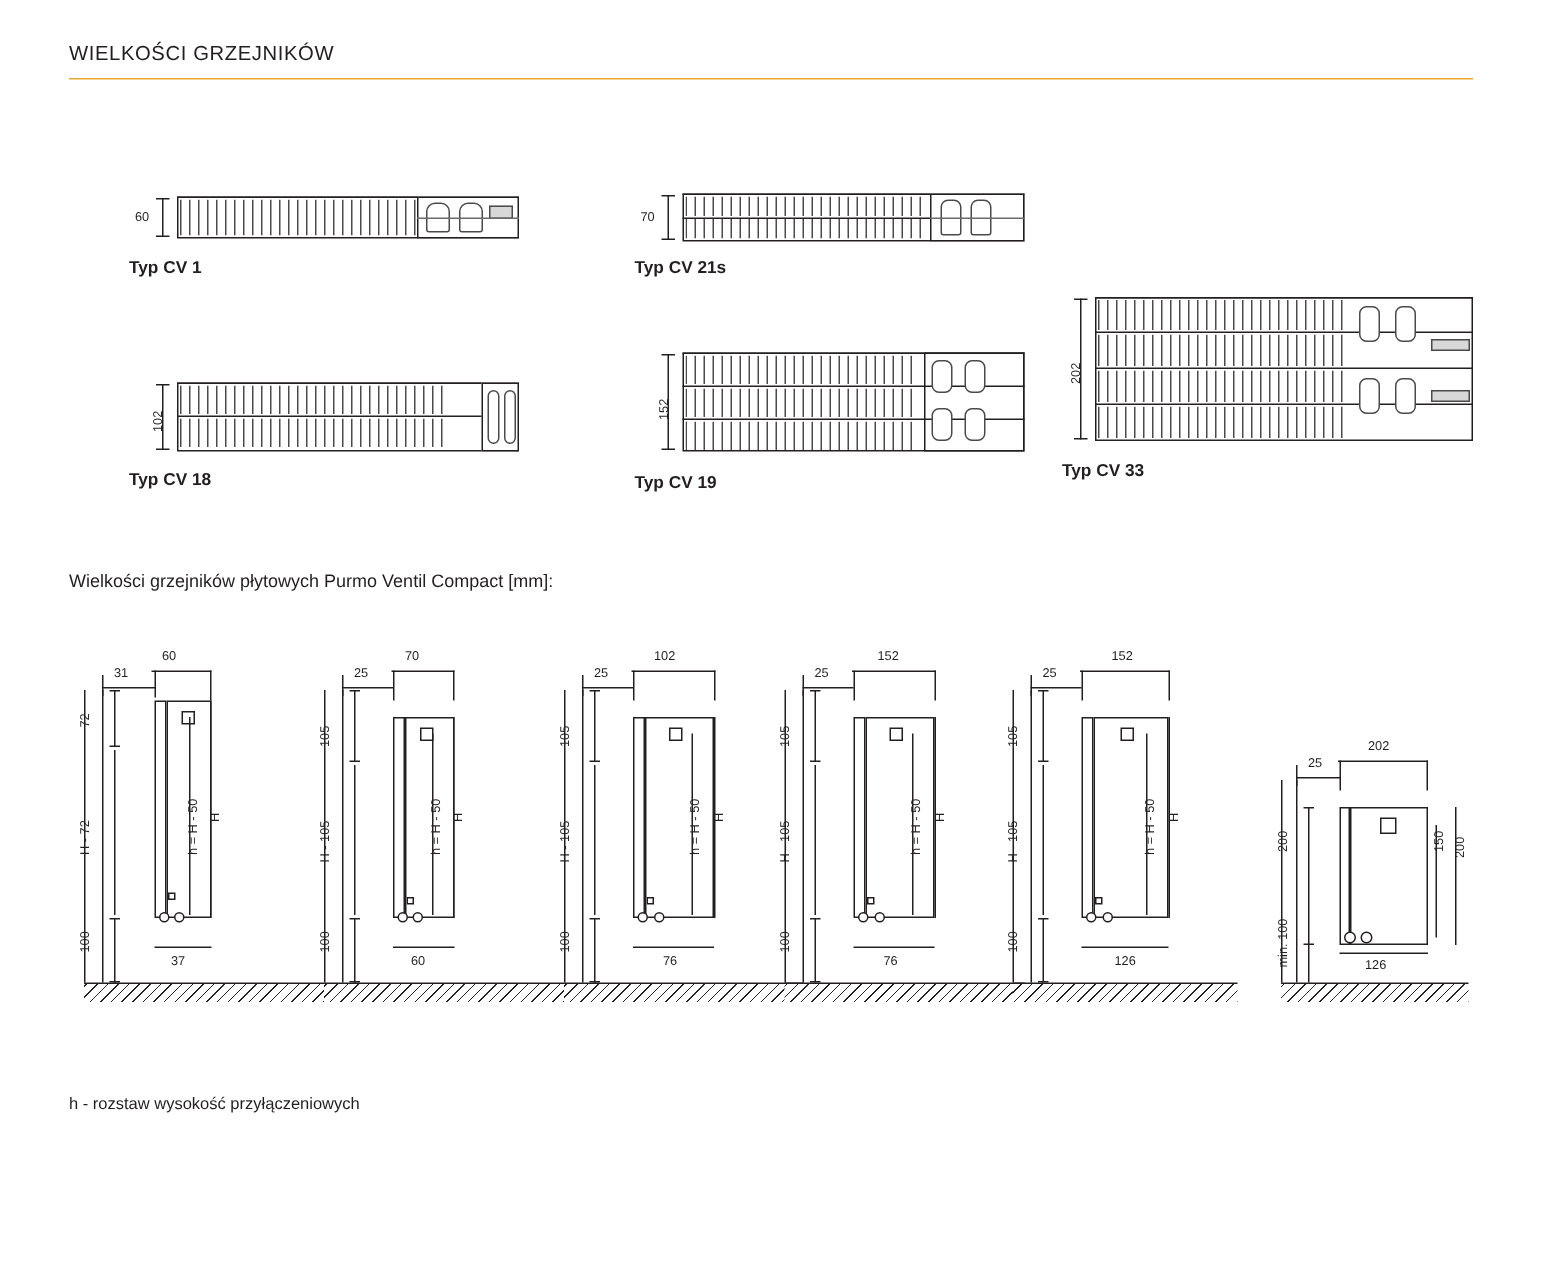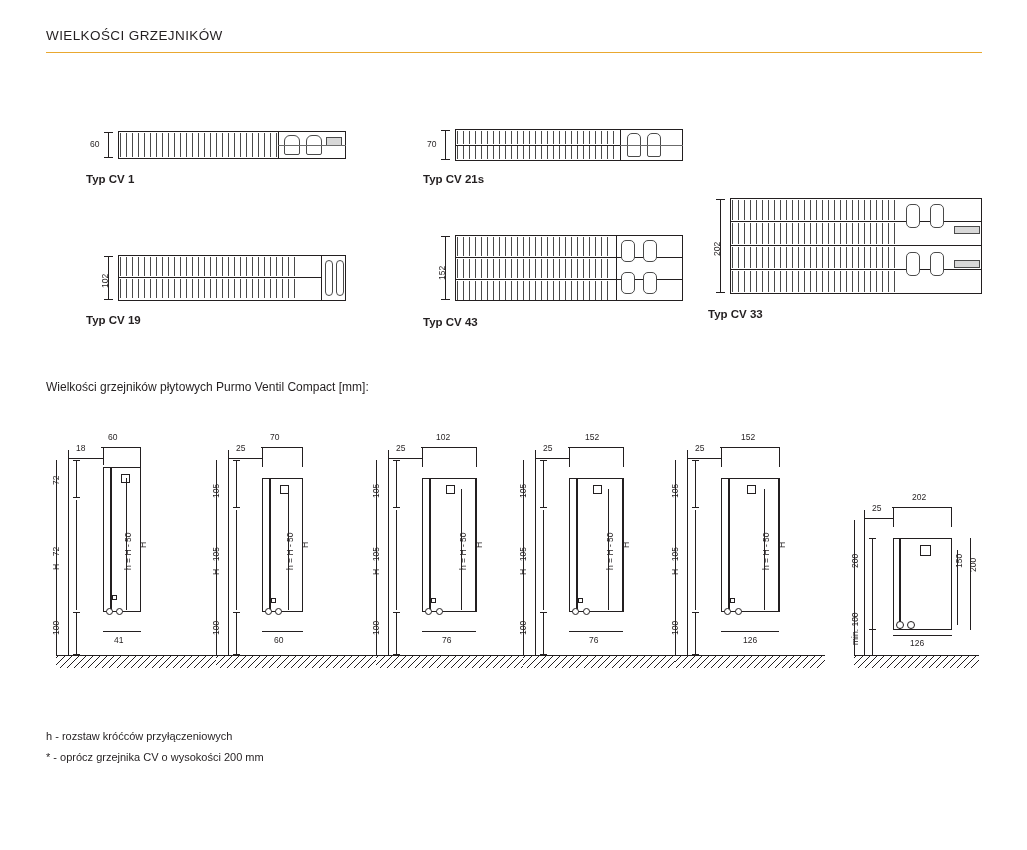--- a/index.html
+++ b/index.html
@@ -384,21 +384,21 @@
       <i style="left:144px"></i>
     <i style="left:150px"></i>
       <i style="left:156px"></i>
       <i style="left:162px"></i>
       <i style="left:168px"></i>
       <i style="left:174px"></i>
   </div>
   <div class="xsec-box" style="left:243px; top:3px; width:25px; height:46px;"></div>
   <div class="valve" style="left:247px; top:8px; width:8px; height:36px; border-radius:4px;"></div>
   <div class="valve" style="left:258px; top:8px; width:8px; height:36px; border-radius:4px;"></div>
-  <div class="lbl lbl-bold" style="left:8px; top:62px;">Typ CV 19</div>
+  <div class="lbl lbl-bold" style="left:8px; top:62px;">Typ CV 18</div>
 </div>
 
 <div class="xsec" style="left:415px; top:228px; width:300px; height:115px;">
   <div class="dimline v" style="left:30px; top:8px; height:64px;"></div>
   <div class="tick" style="left:26px; top:8px; width:9px; height:1px;"></div>
   <div class="tick" style="left:26px; top:71px; width:9px; height:1px;"></div>
   <div class="dim-v" style="left:22px; top:52px;">152</div>
 
   <div class="xsec-box" style="left:40px; top:7px; width:228px; height:66px;"></div>
   <div class="plate" style="left:40px; top:7px; width:228px;"></div>
@@ -486,21 +486,21 @@
       <i style="left:132px"></i>
       <i style="left:138px"></i>
       <i style="left:144px"></i>
     <i style="left:150px"></i>
   </div>
   <div class="xsec-box" style="left:201px; top:7px; width:67px; height:66px; background:transparent;"></div>
   <div class="valve" style="left:206px; top:12px; width:14px; height:22px; border-radius:5px;"></div>
   <div class="valve" style="left:206px; top:44px; width:14px; height:22px; border-radius:5px;"></div>
   <div class="valve" style="left:228px; top:12px; width:14px; height:22px; border-radius:5px;"></div>
   <div class="valve" style="left:228px; top:44px; width:14px; height:22px; border-radius:5px;"></div>
-  <div class="lbl lbl-bold" style="left:8px; top:88px;">Typ CV 43</div>
+  <div class="lbl lbl-bold" style="left:8px; top:88px;">Typ CV 19</div>
 </div>
 
 <div class="xsec" style="left:700px; top:190px; width:300px; height:150px;">
   <div class="dimline v" style="left:20px; top:9px; height:94px;"></div>
   <div class="tick" style="left:16px; top:9px; width:9px; height:1px;"></div>
   <div class="tick" style="left:16px; top:102px; width:9px; height:1px;"></div>
   <div class="dim-v" style="left:12px; top:66px;">202</div>
 
   <div class="xsec-box" style="left:30px; top:8px; width:252px; height:96px;"></div>
   <div class="plate" style="left:30px; top:8px; width:252px;"></div>
@@ -633,21 +633,21 @@
   <div class="valve" style="left:230px; top:62px; width:14px; height:24px; border-radius:5px;"></div>
   <div class="valve" style="left:254px; top:36px; width:26px; height:8px; background:#d8d8d8;"></div>
   <div class="valve" style="left:254px; top:70px; width:26px; height:8px; background:#d8d8d8;"></div>
   <div class="lbl lbl-bold" style="left:8px; top:118px;">Typ CV 33</div>
 </div>
 
 <div class="subhead">Wielkości grzejników płytowych Purmo Ventil Compact [mm]:</div>
 
 <div class="inst" style="left:46px;">
 
-  <div class="dim" style="left:30px; top:13px;">18</div>
+  <div class="dim" style="left:30px; top:13px;">31</div>
   <div class="dim" style="left:62px; top:2px;">60</div>
   <div class="dimline h" style="left:22px; top:28px; width:36px;"></div>
   <div class="dimline h" style="left:55px; top:17px; width:40px;"></div>
   <div class="dimline v" style="left:22px; top:20px; height:14px;"></div>
   <div class="dimline v" style="left:57px; top:17px; height:18px;"></div>
   <div class="dimline v" style="left:94px; top:17px; height:20px;"></div>
 
   <div class="wall" style="left:22px; top:30px; height:195px;"></div>
   <div class="wall" style="left:10px; top:30px; height:195px;"></div>
   <div class="floor-hatch" style="left:10px; top:225px; width:160px;"></div>
@@ -670,21 +670,21 @@
   <div class="dim-v" style="left:5px; top:205px;">100</div>
   <div class="dimline v" style="left:30px; top:182px; height:43px;"></div>
   <div class="tick" style="left:27px; top:182px; width:7px; height:1px;"></div>
   <div class="tick" style="left:27px; top:224px; width:7px; height:1px;"></div>
 
   <div class="dim-v" style="left:77px; top:140px;">h = H - 50</div>
   <div class="dimline v" style="left:80px; top:48px; height:132px;"></div>
   <div class="dim-v" style="left:92px; top:118px;">H</div>
   <div class="dimline v" style="left:94px; top:37px; height:145px;"></div>
 
-  <div class="dim" style="left:68px; top:205px;">41</div>
+  <div class="dim" style="left:68px; top:205px;">37</div>
   <div class="dimline h" style="left:57px; top:201px; width:38px;"></div>
 </div>
 
 <div class="inst" style="left:206px;">
   <div class="dim" style="left:30px; top:13px;">25</div>
   <div class="dim" style="left:64px; top:2px;">70</div>
   <div class="dimline h" style="left:22px; top:28px; width:34px;"></div>
   <div class="dimline h" style="left:55px; top:17px; width:42px;"></div>
   <div class="dimline v" style="left:22px; top:20px; height:14px;"></div>
   <div class="dimline v" style="left:56px; top:17px; height:20px;"></div>
@@ -879,15 +879,14 @@
   <div class="dim-v" style="left:104px; top:78px;">150</div>
   <div class="dimline v" style="left:107px; top:60px; height:75px;"></div>
   <div class="dim-v" style="left:118px; top:82px;">200</div>
   <div class="dimline v" style="left:120px; top:48px; height:92px;"></div>
 
   <div class="dim" style="left:60px; top:148px;">126</div>
   <div class="dimline h" style="left:43px; top:145px; width:59px;"></div>
 </div>
 
 <div class="notes">
-  <div>h - rozstaw króćców przyłączeniowych</div>
-  <div>* - oprócz grzejnika CV o wysokości 200 mm</div>
+  <div>h - rozstaw wysokość przyłączeniowych</div>
 </div>
 
 </body></html>

